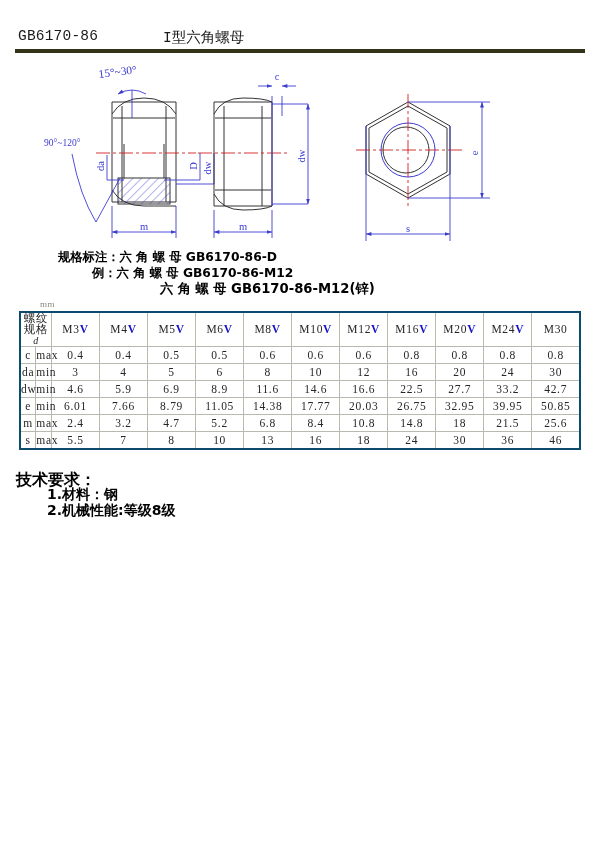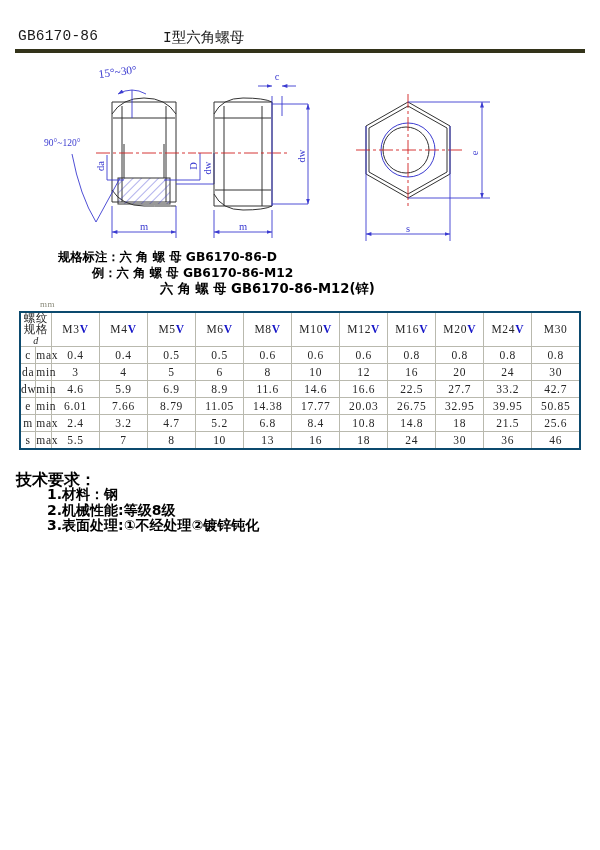--- a/index.html
+++ b/index.html
@@ -412,15 +412,14 @@
         </tr>
       </tbody>
   </table>
 </div>
 
 <div class="tech">
   <div class="tech-title">技术要求：</div>
   <div class="tech-list">
     <div class="tech-item">1.材料：钢</div>
     <div class="tech-item">2.机械性能:等级8级</div>
-    <div class="tech-item">3.表面处理:①不经处理②镀锌钝化</div>
   </div>
 </div>
 
 </body></html>

